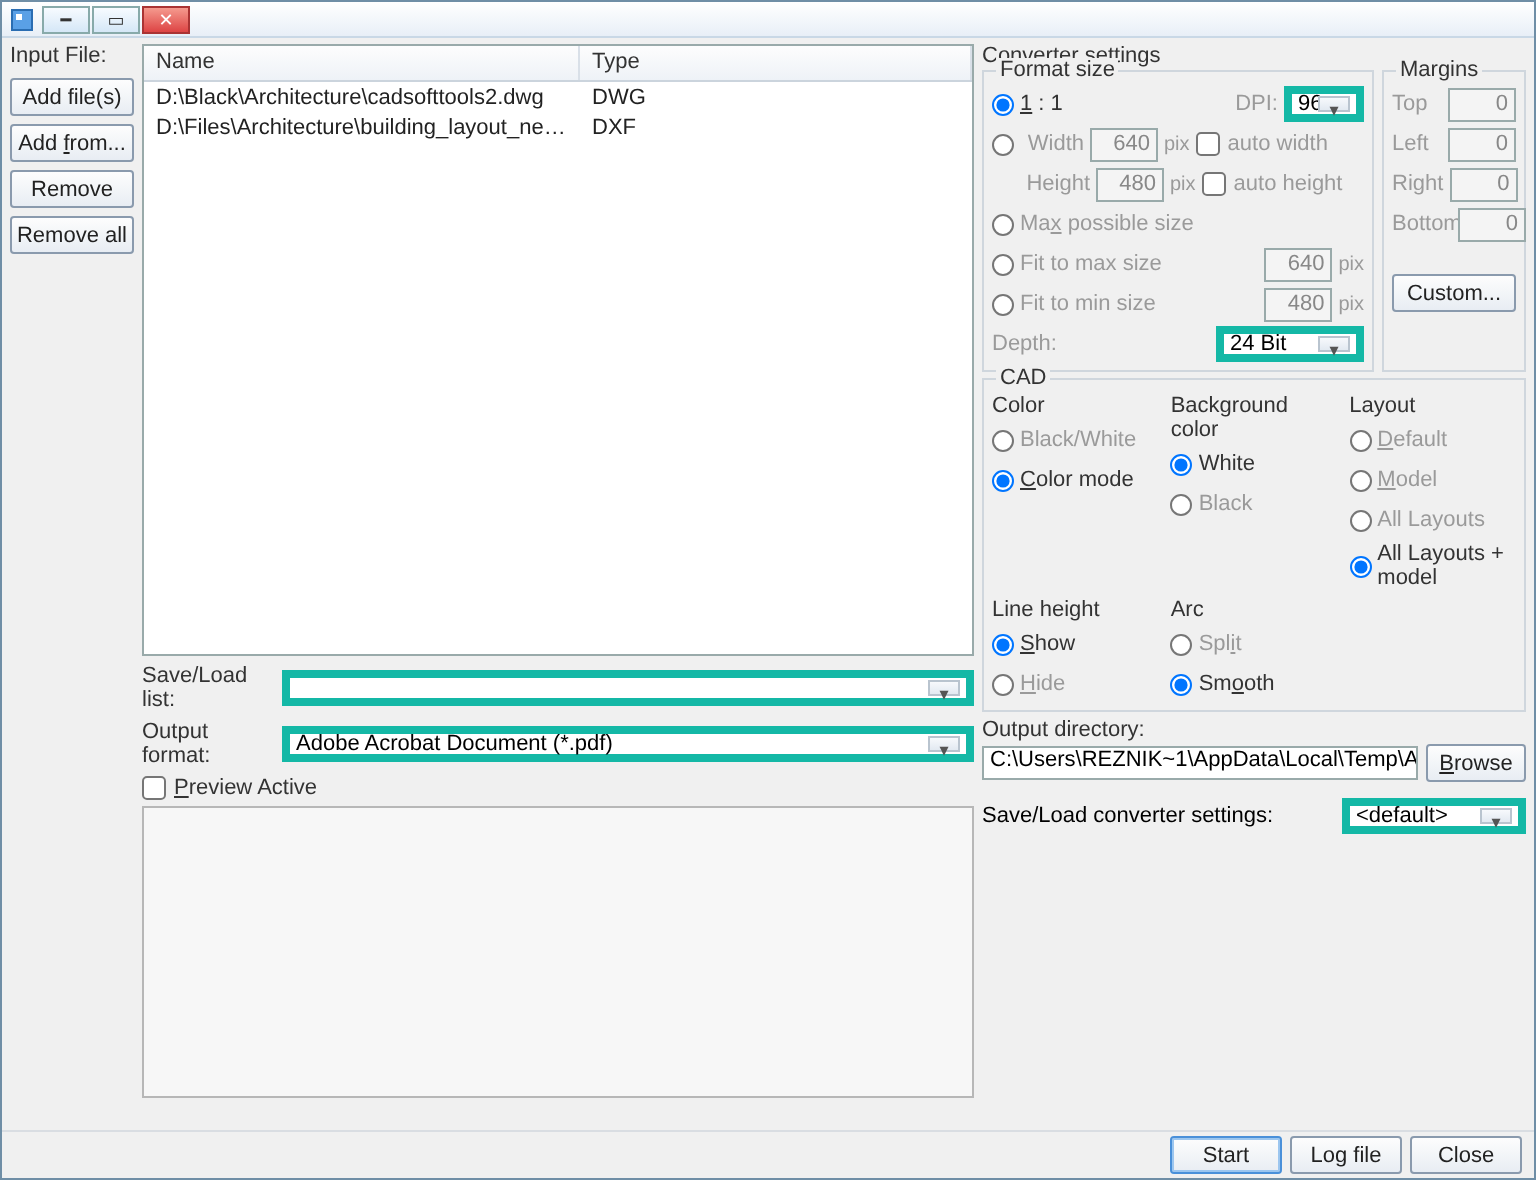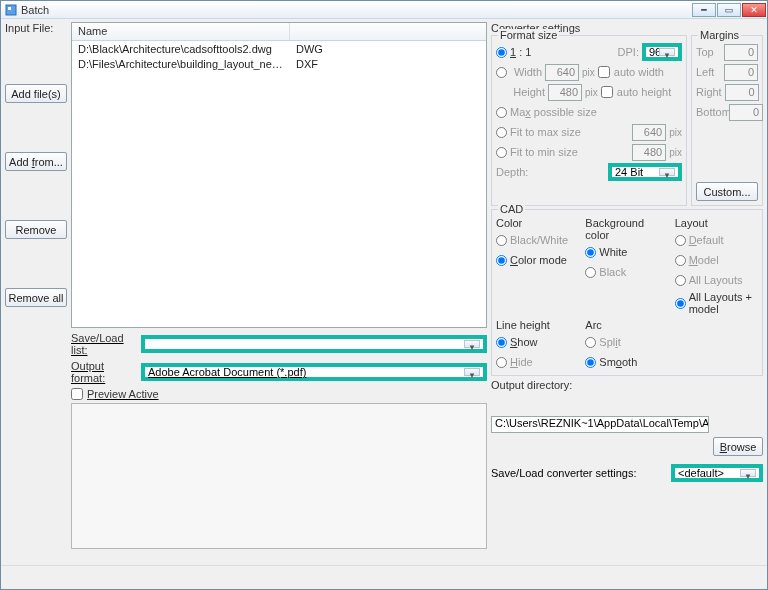--- a/index.html
+++ b/index.html
@@ -7,34 +7,34 @@
   .window { width: 768px; height: 590px; background: #f0f0f0; border: 1px solid #6f8ea6; display: flex; flex-direction: column; }
   .titlebar { height: 18px; background: linear-gradient(#fff,#e8eff7); display: flex; align-items: center; padding: 0 0 0 4px; border-bottom: 1px solid #c9d8e6; }
   .titlebar .icon { width: 12px; height: 12px; margin-right: 4px; display:inline-block; }
   .titlebar .icon svg { width:12px; height:12px; }
   .titlebar .title { flex: 1; color: #333; }
   .winbtn { width: 24px; height: 14px; border: 1px solid #8aa; margin: 1px 1px 0 0; background: linear-gradient(#f7fbff,#d5e7f7); display: flex; align-items: center; justify-content: center; font-size: 9px; color:#333; }
   .winbtn.close { background: linear-gradient(#f59a8e,#d44); color:#fff; border-color:#a33; }
   .content { flex: 1; display: flex; padding: 3px 4px 16px 4px; gap: 4px; overflow:hidden; }
   .leftcol { width: 62px; display: flex; flex-direction: column; gap: 4px; }
   .leftcol .lbl { color:#333; margin-bottom:1px; }
-  .btn { height: 19px; border: 1px solid #8a9aad; background: linear-gradient(#fdfdfd,#e8edf3); padding: 0 6px; display:flex; align-items:center; justify-content:center; white-space:nowrap; color:#222; border-radius:2px;margin-top:45px; }
+  .btn { height: 19px; border: 1px solid #8a9aad; background: linear-gradient(#fdfdfd,#e8edf3); padding: 0 6px; display:flex; align-items:center; justify-content:center; white-space:nowrap; color:#222; border-radius:2px; }
   .btn.default { border-color:#4a90d9; box-shadow: inset 0 0 0 1px #9cc6ef; }
   .midcol { flex: 1; display:flex; flex-direction:column; min-width:0; }
   .table { flex:1; border:1px solid #9aa; background:#fff; display:flex; flex-direction:column; overflow:hidden;justify-content:flex-end; }
   .thead { display:flex; background:linear-gradient(#fdfdfd,#eef2f7); border-bottom:1px solid #cbd4dd; height:18px; }
   .th { padding:2px 6px; border-right:1px solid #d9e0e8; color:#333; }
   .th.name { width:218px; }
   .th.type { flex:1; }
   .tbody { flex:1; overflow:auto; }
   .tr { display:flex; height:15px; align-items:center; }
   .td { padding:0 6px; color:#222; overflow:hidden; text-overflow:ellipsis; white-space:nowrap; }
   .td.name { width:218px; }
   .td.type { flex:1; }
-  .formrow { display:flex; align-items:center; margin-top:4px; gap:4px;text-decoration:underline; }
+  .formrow { display:flex; align-items:center; margin-top:4px; gap:4px; }
   .formrow .flab { width:66px; color:#333; }
   .select { flex:1; height:18px; border:4px solid #14b8a6; background:#fff; padding:1px 3px; display:flex; align-items:center; position:relative; }
   .select::after { content:"▾"; position:absolute; right:3px; font-size:9px; color:#555; background:linear-gradient(#f7f9fc,#e2e9f1); border:1px solid #b9c4cf; width:14px; text-align:center; top:1px; bottom:1px; line-height:13px; }
   .check { display:flex; align-items:center; gap:4px; color:#333; }
   .check input { width:12px; height:12px; margin:0; }
   .preview { flex:0 0 146px; border:1px solid #b7b7b7; background:#f7f7f7; margin-top:3px; }
   .rightcol { width:272px; display:flex; flex-direction:column; }
   .section-h { color:#333; margin-bottom:1px; }
   .groupbox { border:1px solid #cfd6dd; padding:3px 4px 4px 4px; margin-bottom:3px; }
   .grouptitle { position:relative; top:-10px; background:#f0f0f0; display:inline-block; padding:0 2px; color:#333; margin-left:2px; }
@@ -62,21 +62,20 @@
 </style>
 </head>
 <body>
 
 <div class="window">
   <div class="titlebar">
     <span class="icon"><svg viewBox="0 0 12 12">
           <rect x="1" y="1" width="10" height="10" fill="#5aa0e6" stroke="#2a6db2"></rect>
           <rect x="3" y="3" width="3" height="3" fill="#fff"></rect>
         </svg></span>
-    <span class="title">Batch</span>
     <div class="winbtn">━</div>
     <div class="winbtn">▭</div>
     <div class="winbtn close">✕</div>
   </div>
 
   <div class="content">
 
     <div class="leftcol">
       <span class="lbl">Input File:</span>
       <div class="btn">Add file(s)</div>
@@ -84,20 +83,21 @@
           <span>Add <u>f</u>rom...</span>
         </div>
       <div class="btn">Remove</div>
       <div class="btn">Remove all</div>
     </div>
 
     <div class="midcol">
       <div class="table">
         <div class="thead">
           <div class="th name">Name</div>
+          <div class="th type">Type</div>
         </div>
         <div class="tbody">
           <div class="tr">
             <div class="td name">D:\Black\Architecture\cadsofttools2.dwg</div>
             <div class="td type">DWG</div>
           </div>
           <div class="tr">
             <div class="td name">D:\Files\Architecture\building_layout_new.dxf</div>
             <div class="td type">DXF</div>
           </div>

